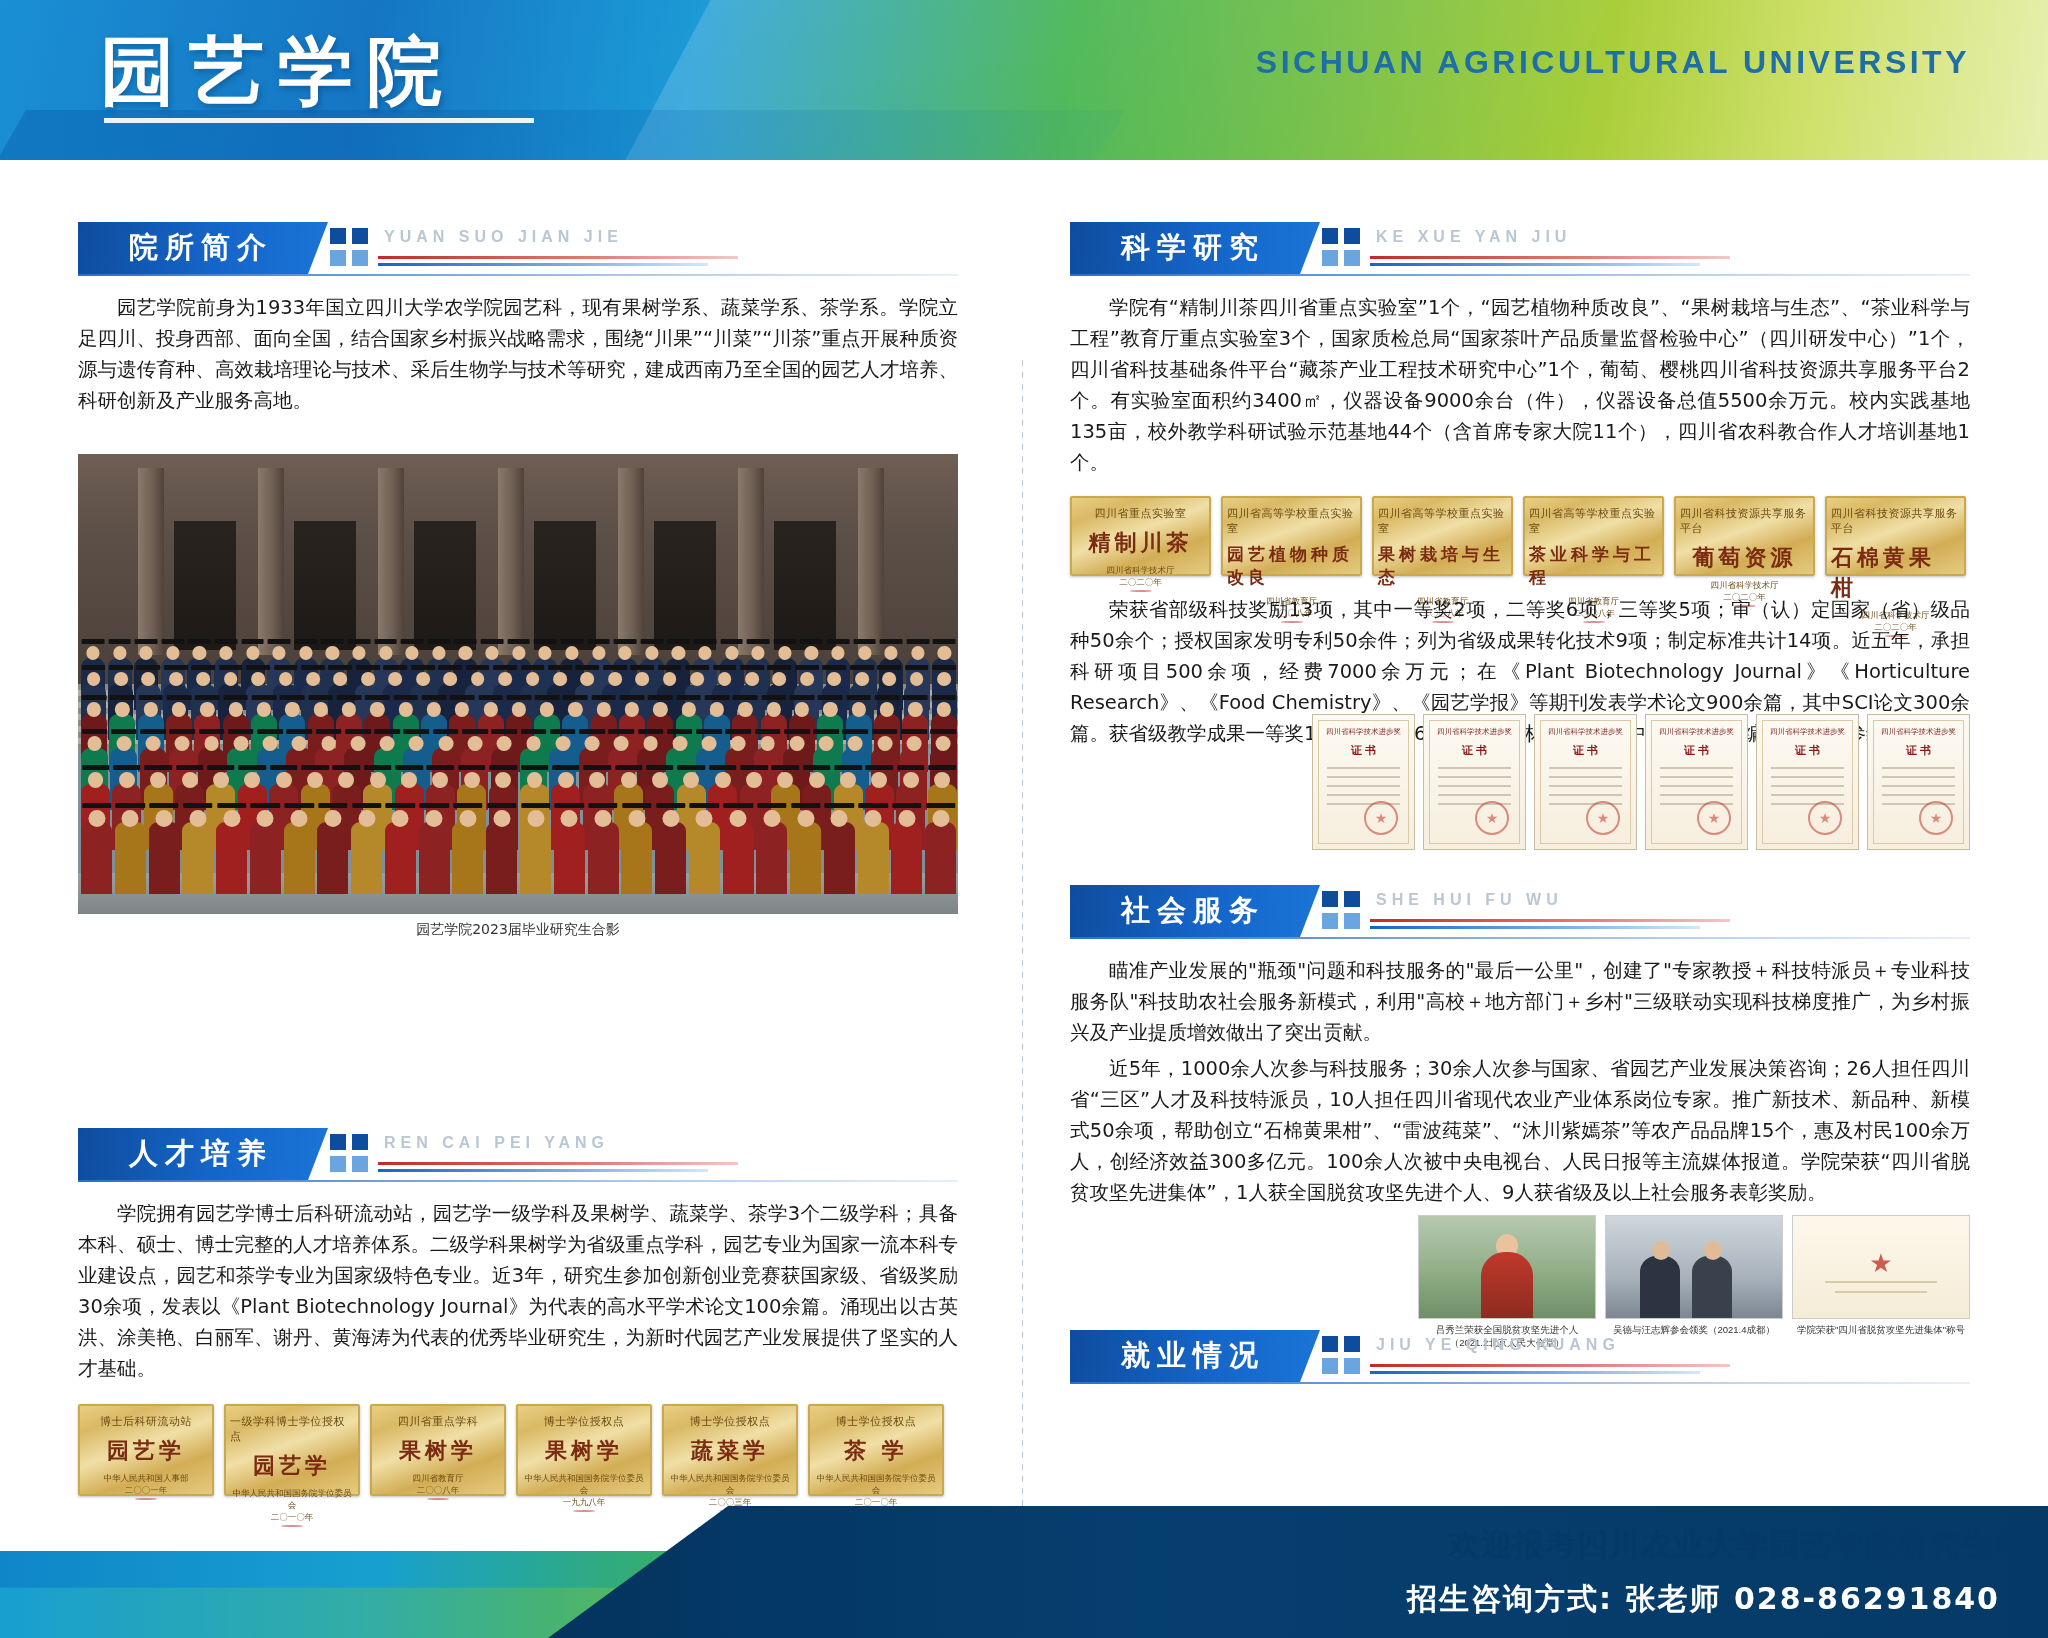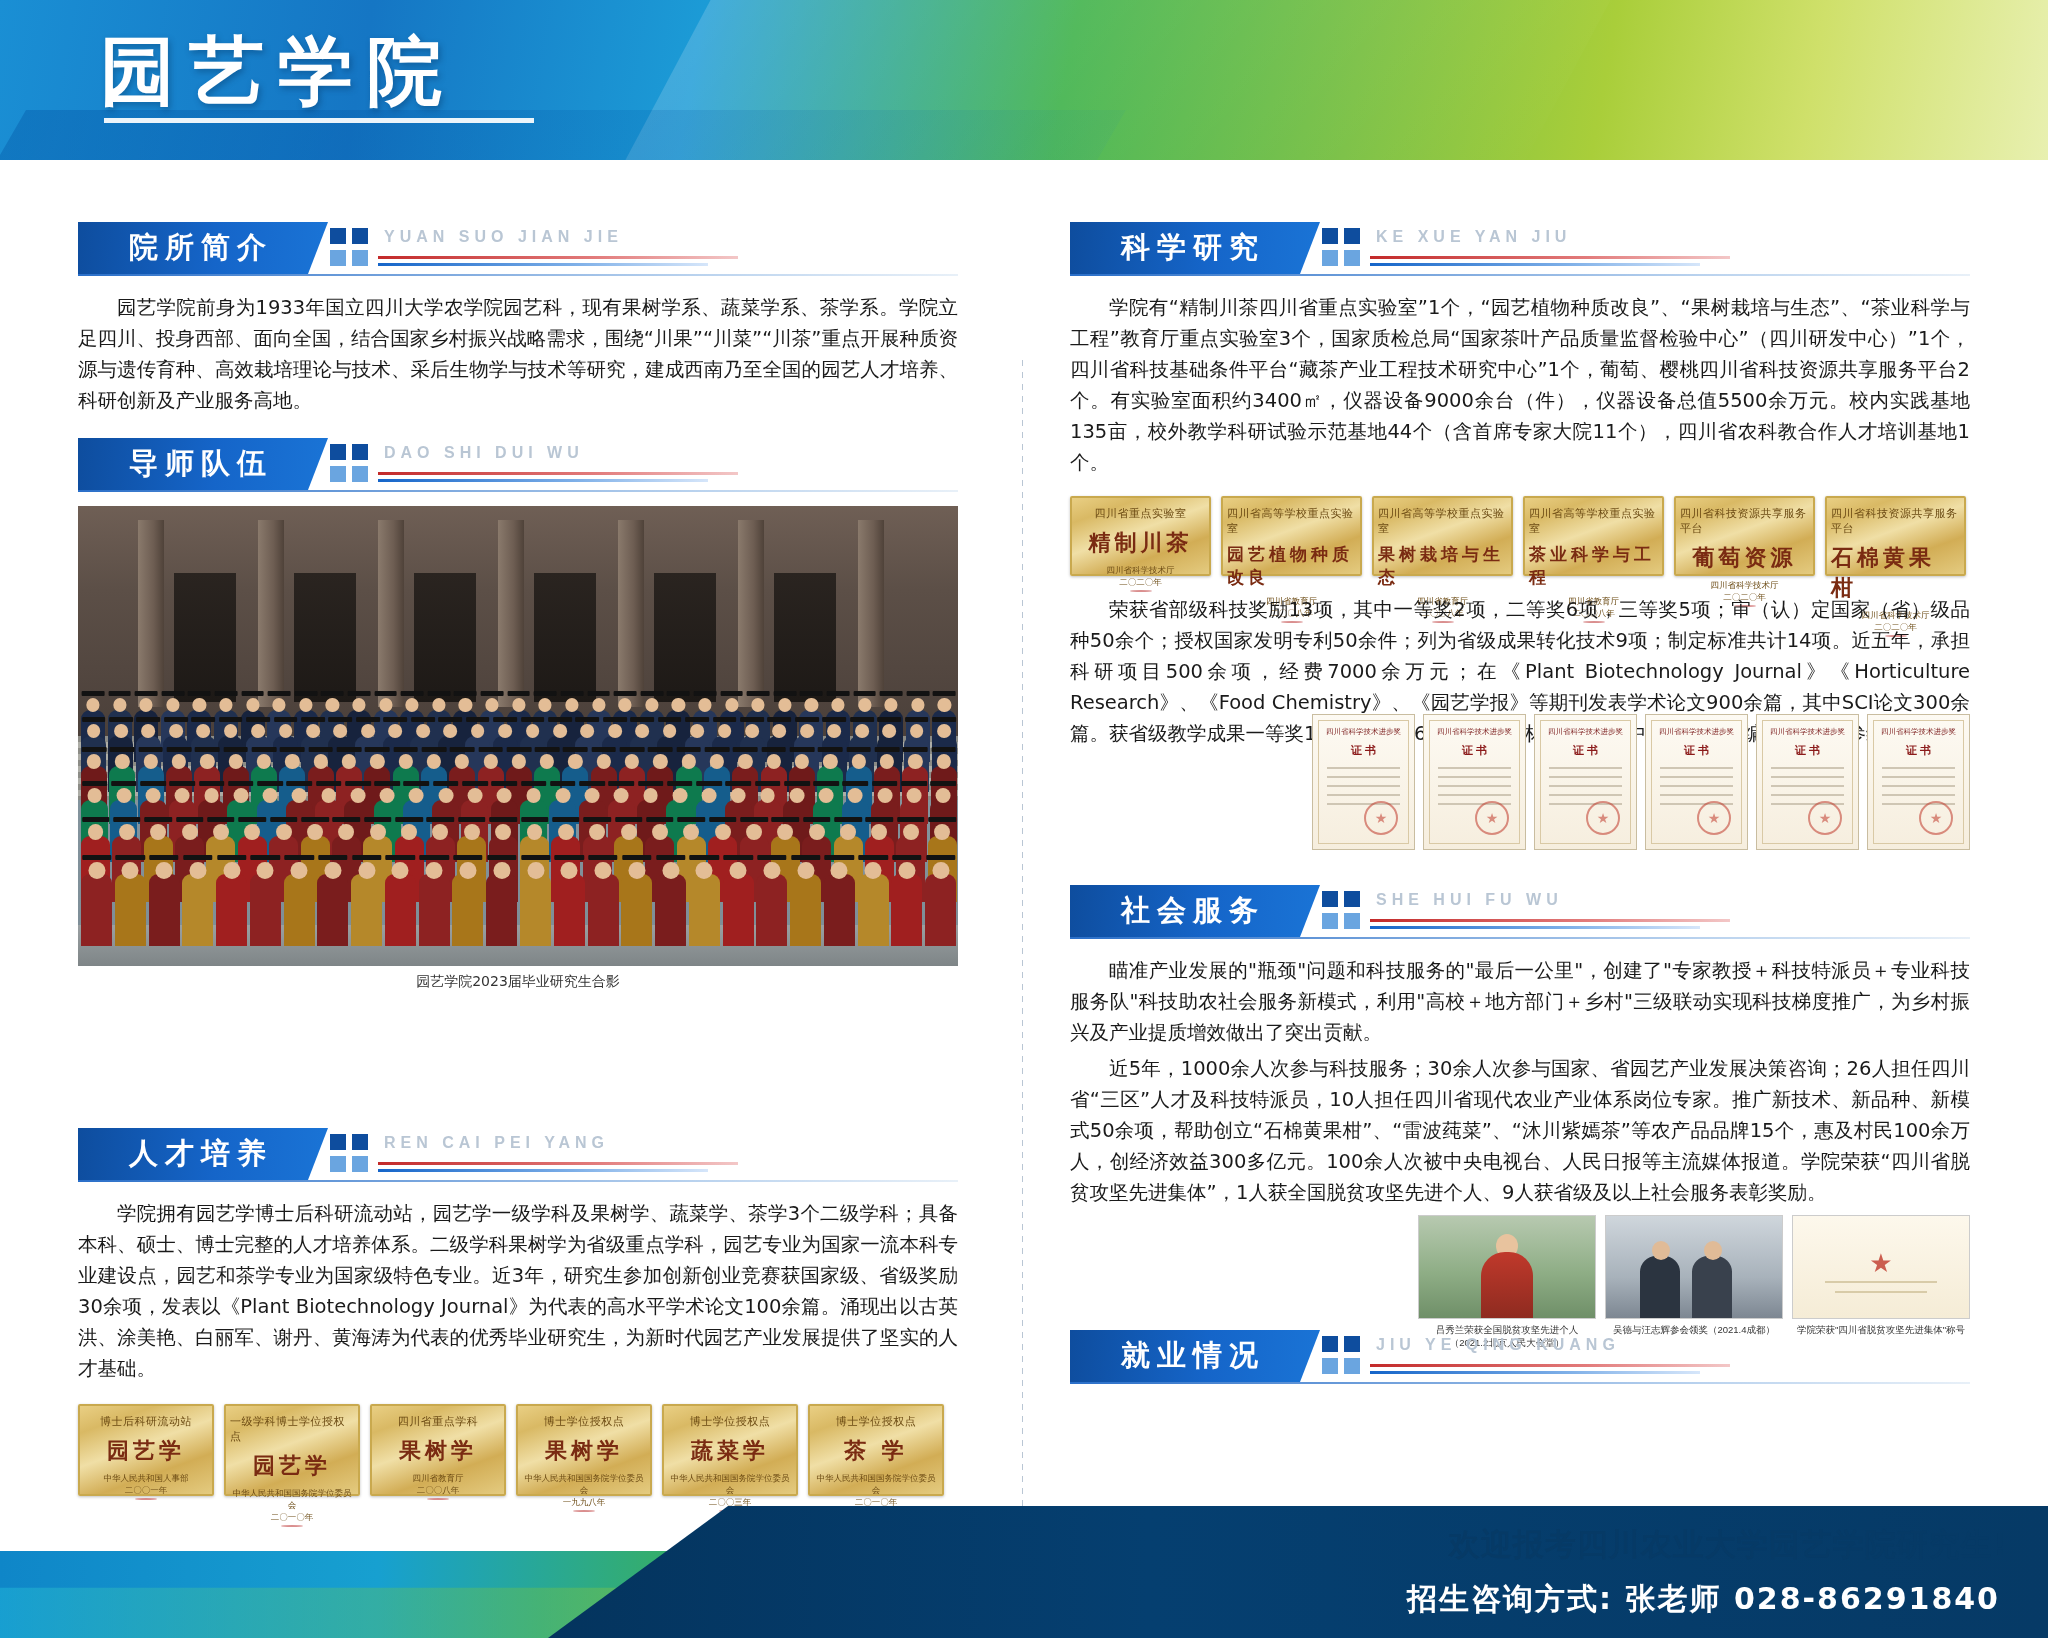--- a/index.html
+++ b/index.html
@@ -217,20 +217,21 @@
   .svc2 .f2 { position: absolute; left: 86px; bottom: 0; width: 40px; height: 62px; background: #39414d; border-radius: 16px 16px 0 0; }
   .svc2 .h1 { position: absolute; left: 46px; bottom: 58px; width: 18px; height: 19px; background: #e0bb97; border-radius: 50%; }
   .svc2 .h2 { position: absolute; left: 98px; bottom: 58px; width: 18px; height: 19px; background: #e0bb97; border-radius: 50%; }
 </style>
 </head>
 <body>
 
 <div class="header">
   <div class="header-title">园艺学院</div>
   <div class="header-title-underline"></div>
+  <div class="header-en">SICHUAN  AGRICULTURAL  UNIVERSITY</div>
 </div>
 
 <div class="page-body">
   <div class="divider-v"></div>
 </div>
 
 <div class="sec" style="left:78px; top:222px; width:880px;">
   <div class="sec-head">
     <div class="sec-tag">
       <span>院所简介</span>
@@ -247,37 +248,20 @@
         <i class="ln ln2"></i>
     </div>
     <div class="sec-rule" style="width:880px;"></div>
   </div>
   <div style="margin-top:18px;">
     <p class="para">园艺学院前身为1933年国立四川大学农学院园艺科，现有果树学系、蔬菜学系、茶学系。学院立足四川、投身西部、面向全国，结合国家乡村振兴战略需求，围绕“川果”“川菜”“川茶”重点开展种质资源与遗传育种、高效栽培理论与技术、采后生物学与技术等研究，建成西南乃至全国的园艺人才培养、科研创新及产业服务高地。</p>
   </div>
 </div>
 
 <div class="sec" style="left:78px; top:438px; width:880px;">
-  <div class="sec-head">
-    <div class="sec-tag">
-      <span>导师队伍</span>
-    </div>
-    <div class="sec-blocks">
-      <i class="blk b1"></i>
-        <i class="blk b2"></i>
-        <i class="blk b3"></i>
-        <i class="blk b4"></i>
-    </div>
-    <div class="sec-pinyin">DAO  SHI  DUI  WU</div>
-    <div class="sec-lines">
-      <i class="ln ln1"></i>
-        <i class="ln ln2"></i>
-    </div>
-    <div class="sec-rule" style="width:880px;"></div>
-  </div>
 
   <div class="photo-box" style="height:460px; margin-top:16px;">
     <div class="photo-sky"></div>
     <div class="bldg">
       <i class="col" style="left:60px;"></i>
         <i class="col" style="left:180px;"></i>
       <i class="col" style="left:300px;"></i>
         <i class="col" style="left:420px;"></i>
       <i class="col" style="left:540px;"></i>
         <i class="col" style="left:660px;"></i>

